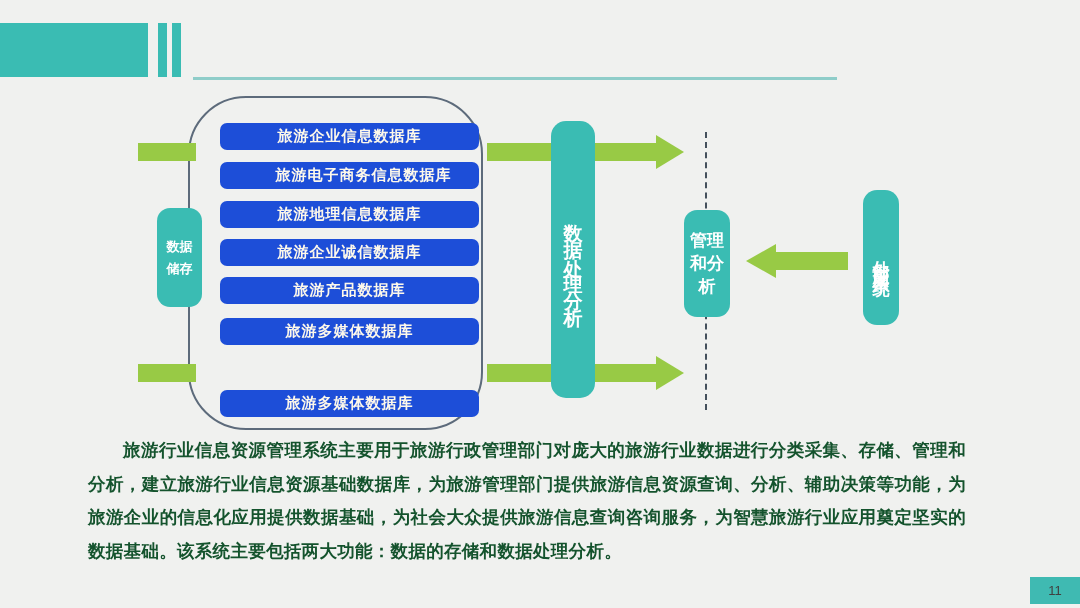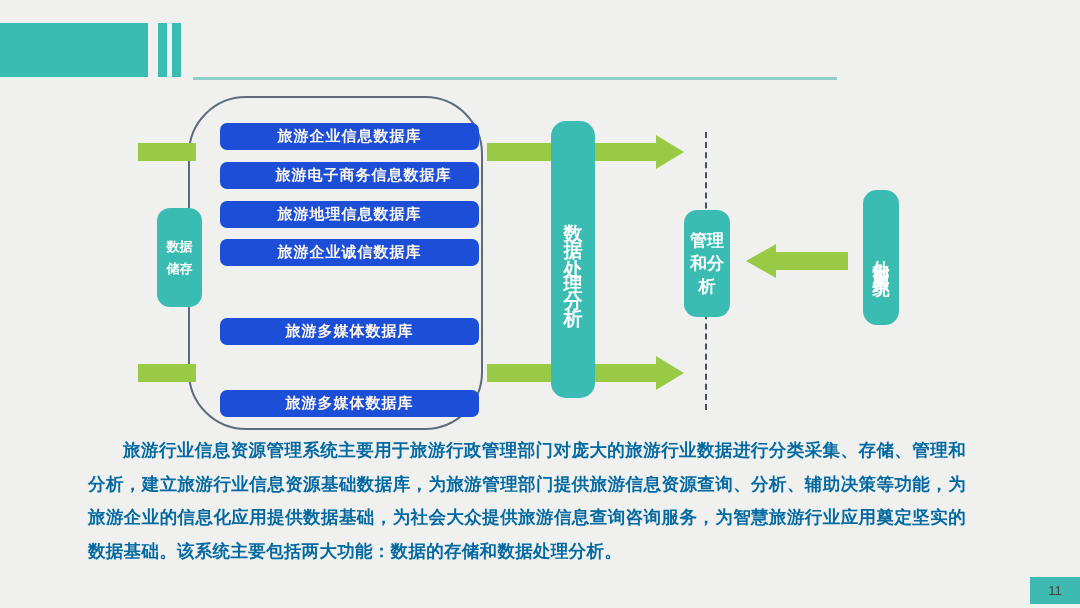--- a/index.html
+++ b/index.html
@@ -69,21 +69,21 @@
   .box-storage   { left:157px; top:208px; width:45px; height:99px;  border-radius:13px; font-size:13px; line-height:22px; word-break:break-all; padding:0 4px; }
   .box-process   { left:551px; top:121px; width:44px; height:277px; border-radius:15px; font-size:19px;
                    writing-mode:vertical-lr; text-orientation:upright; letter-spacing:17px; }
   .box-interface { left:684px; top:210px; width:46px; height:107px; border-radius:13px; font-size:17px; line-height:23px; word-break:break-all; padding:0 4px; }
   .box-external  { left:863px; top:190px; width:36px; height:135px; border-radius:14px; font-size:17px;
                    writing-mode:vertical-lr; text-orientation:upright; letter-spacing:4px; }
 
   
   .body-text {
     position:absolute; left:88px; top:434px; width:878px;
-    font-size:17.5px; line-height:33.5px; font-weight:700; color:#0369a1;
+    font-size:17.5px; line-height:33.5px; font-weight:700; color:#14532d;
     text-align:justify; text-indent:2em; letter-spacing:0.3px;
   }
 
   
   .page-badge {
     position:absolute; left:1030px; top:577px; width:50px; height:27px;
     background:#3FBAB2; color:#404040; font-size:13px;
     display:flex; align-items:center; justify-content:center; z-index:5;
   }
 </style>
@@ -114,20 +114,21 @@
     <div class="shaft" style="width:72px;"></div>
   </div>
 
   <div class="dashed-line"></div>
 
   <div class="db-container">
     <div class="db-bar" style="top:25px;">旅游企业信息数据库</div>
     <div class="db-bar" style="top:64px;padding-left:28px;">旅游电子商务信息数据库</div>
     <div class="db-bar" style="top:103px;">旅游地理信息数据库</div>
     <div class="db-bar" style="top:141px;">旅游企业诚信数据库</div>
+    <div class="db-bar" style="top:179px;">旅游产品数据库</div>
     <div class="db-bar" style="top:220px;">旅游多媒体数据库</div>
     <div class="db-bar" style="top:292px;">旅游多媒体数据库</div>
   </div>
 
   <div class="teal-box box-storage">数据储存</div>
   <div class="teal-box box-process">数据处理分析</div>
   <div class="teal-box box-interface">管理和分析</div>
   <div class="teal-box box-external">外部应用系统</div>
 
   <div class="body-text">旅游行业信息资源管理系统主要用于旅游行政管理部门对庞大的旅游行业数据进行分类采集、存储、管理和分析，建立旅游行业信息资源基础数据库，为旅游管理部门提供旅游信息资源查询、分析、辅助决策等功能，为旅游企业的信息化应用提供数据基础，为社会大众提供旅游信息查询咨询服务，为智慧旅游行业应用奠定坚实的数据基础。该系统主要包括两大功能：数据的存储和数据处理分析。</div>

